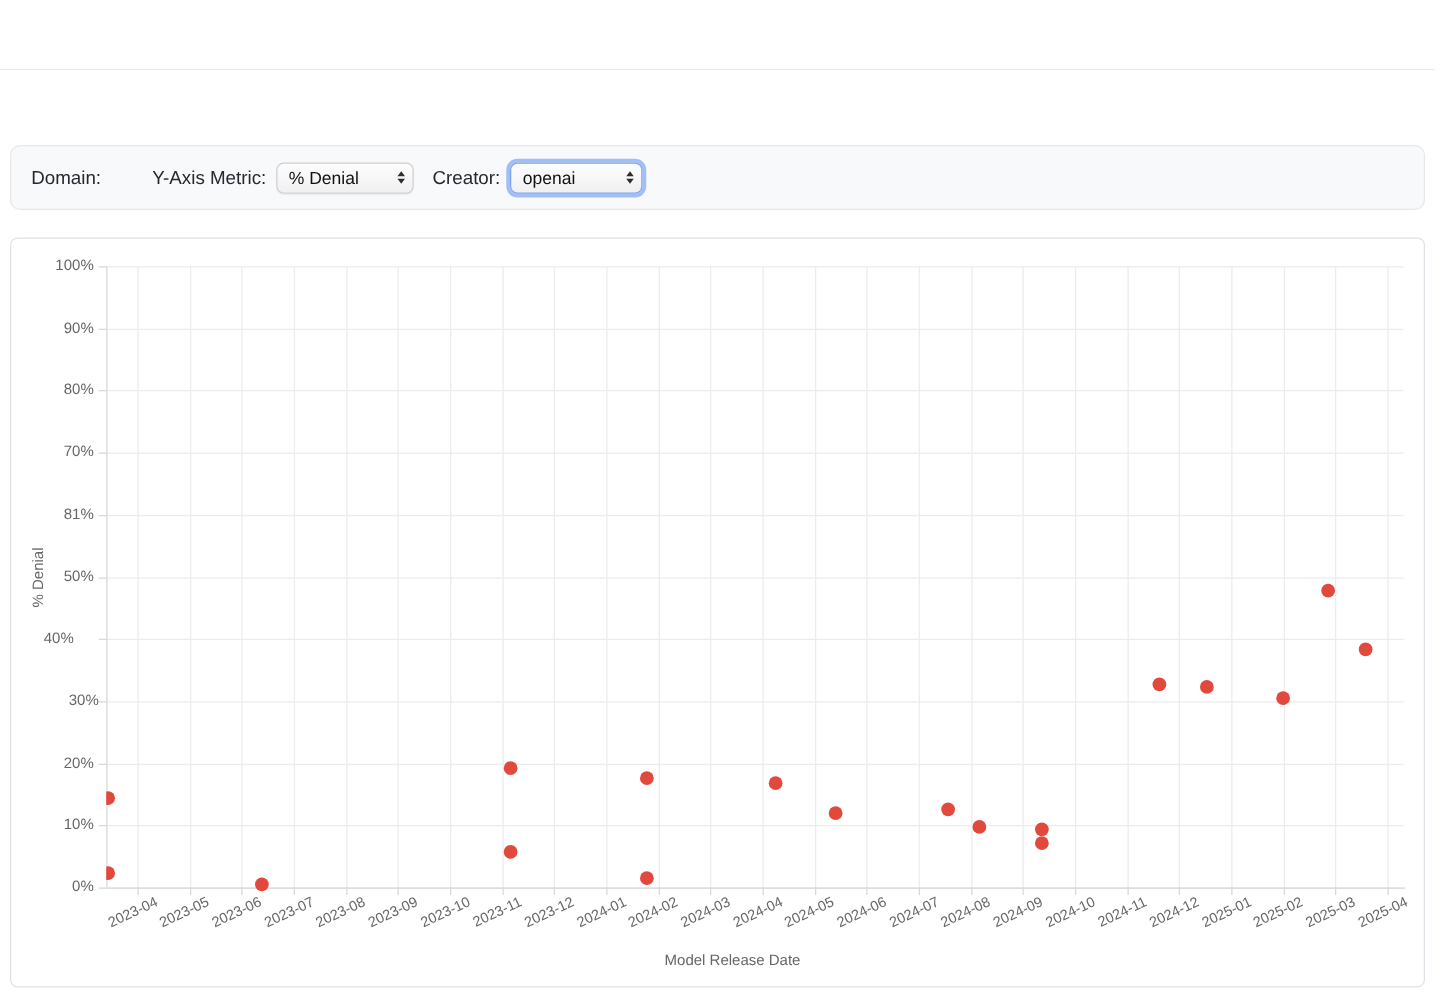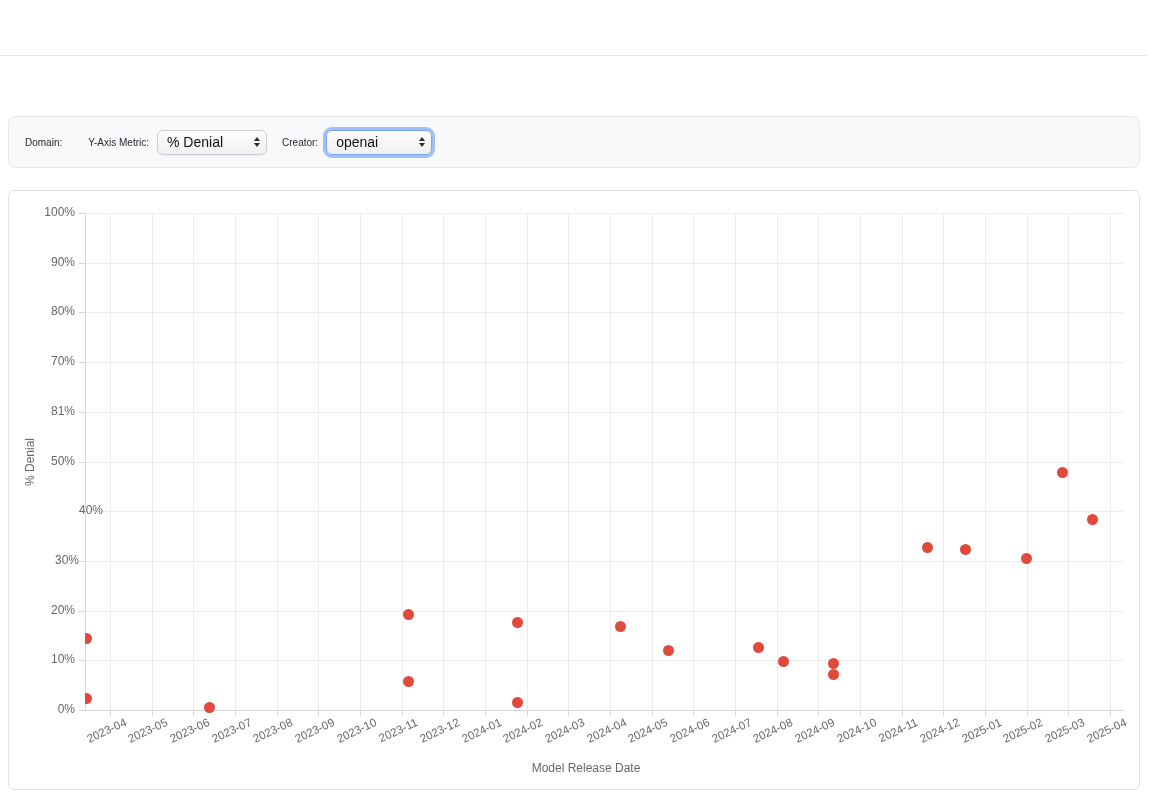--- a/index.html
+++ b/index.html
@@ -18,36 +18,36 @@
     position:absolute; left:8px; top:78px; width:1100px;
     font-size:15.5px; color:#1f2328;
   }
 
   
   .filter-card {
     position:absolute; left:8px; top:116px; width:1132px; height:52px;
     background:#f8f9fa; border:1px solid #e6e8ea; border-radius:8px;
     display:flex; align-items:center; padding:0 16px;
   }
-  .filter-label { font-size:10px; color:#24292f; margin-right:8px; white-space:nowrap; }
+  .filter-label { font-size:15px; color:#24292f; margin-right:8px; white-space:nowrap; }
   .mac-select {
     height:25px; border:1px solid #cfcfd3; border-radius:6px;
     background:linear-gradient(180deg,#fdfdfd,#f0f0f2);
     display:flex; align-items:center; justify-content:space-between;
     font-size:14px; color:#111; padding-left:9px; cursor:default;
     box-shadow:0 .5px 1px rgba(0,0,0,.06);
   }
   .mac-select.focused {
     border-color:#7ba3f0;
     box-shadow:0 0 0 3px rgba(58,120,240,.45);
   }
   .sel-domain { width:312px; }
   .sel-metric { width:110px; margin-right:15px; }
   .sel-creator { width:106px; }
-  .gap-lg { margin-left:18px; }
+  .gap-lg { margin-left:33px; }
   .spinner { display:flex; flex-direction:column; align-items:center; gap:2px; margin-right:6px; }
   .arr-up { width:0; height:0; border-left:3.5px solid transparent; border-right:3.5px solid transparent; border-bottom:4.5px solid #2d2d2d; }
   .arr-down { width:0; height:0; border-left:3.5px solid transparent; border-right:3.5px solid transparent; border-top:4.5px solid #2d2d2d; }
 
   
   .chart-card {
     position:absolute; left:8px; top:190px; width:1132px; height:600px;
     background:#fff; border:1px solid #dee2e6; border-radius:6px;
   }
   .chart-card div { position:absolute; }
@@ -92,21 +92,21 @@
       <div style="left: 70px; top: 469.3px; width: 6px; height: 1px; background: rgb(216, 216, 216);"></div>
       <div class="tick-label-y" style="right: 1064px; top: 461.3px;">10%</div>
       <div style="left: 76px; top: 419.6px; width: 1038px; height: 1px; background: rgb(236, 236, 236);"></div>
       <div style="left: 70px; top: 419.6px; width: 6px; height: 1px; background: rgb(216, 216, 216);"></div>
       <div class="tick-label-y" style="right: 1064px; top: 411.6px;">20%</div>
       <div style="left: 76px; top: 369.9px; width: 1038px; height: 1px; background: rgb(236, 236, 236);"></div>
       <div style="left: 70px; top: 369.9px; width: 6px; height: 1px; background: rgb(216, 216, 216);"></div>
       <div class="tick-label-y" style="right: 1060px; top: 361.9px;">30%</div>
       <div style="left: 76px; top: 320.2px; width: 1038px; height: 1px; background: rgb(236, 236, 236);"></div>
       <div style="left: 70px; top: 320.2px; width: 6px; height: 1px; background: rgb(216, 216, 216);"></div>
-      <div class="tick-label-y" style="right: 1036px; top: 312.2px;">40%</div>
+      <div class="tick-label-y" style="right: 1080px; top: 312.2px;">40%</div>
       <div style="left: 76px; top: 270.5px; width: 1038px; height: 1px; background: rgb(236, 236, 236);"></div>
       <div style="left: 70px; top: 270.5px; width: 6px; height: 1px; background: rgb(216, 216, 216);"></div>
       <div class="tick-label-y" style="right: 1064px; top: 262.5px;">50%</div>
       <div style="left: 76px; top: 220.8px; width: 1038px; height: 1px; background: rgb(236, 236, 236);"></div>
       <div style="left: 70px; top: 220.8px; width: 6px; height: 1px; background: rgb(216, 216, 216);"></div>
       <div class="tick-label-y" style="right: 1064px; top: 212.8px;">81%</div>
       <div style="left: 76px; top: 171.1px; width: 1038px; height: 1px; background: rgb(236, 236, 236);"></div>
       <div style="left: 70px; top: 171.1px; width: 6px; height: 1px; background: rgb(216, 216, 216);"></div>
       <div class="tick-label-y" style="right: 1064px; top: 163.1px;">70%</div>
       <div style="left: 76px; top: 121.4px; width: 1038px; height: 1px; background: rgb(236, 236, 236);"></div>

